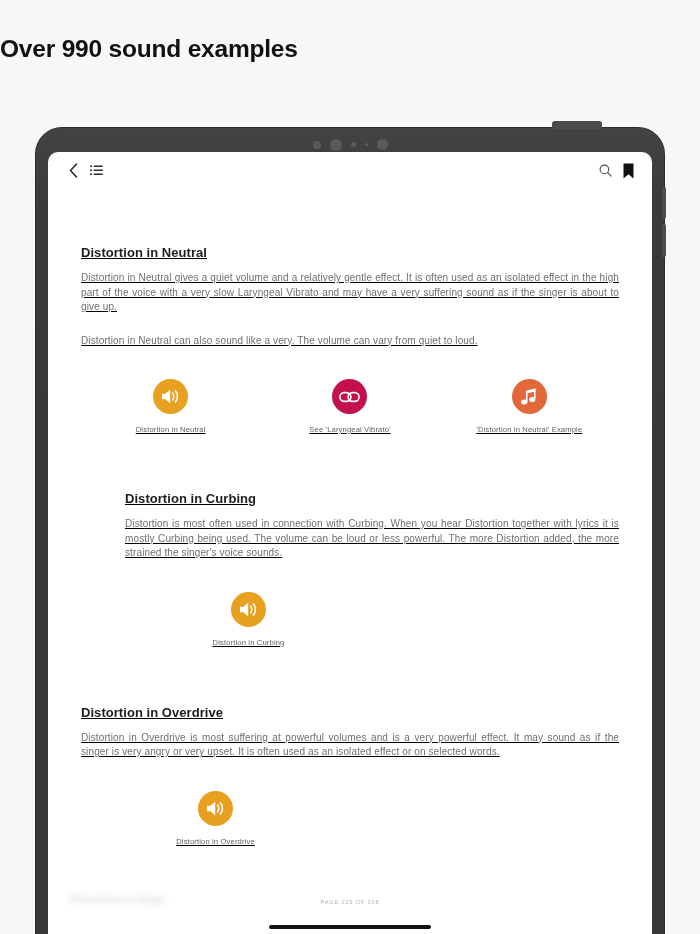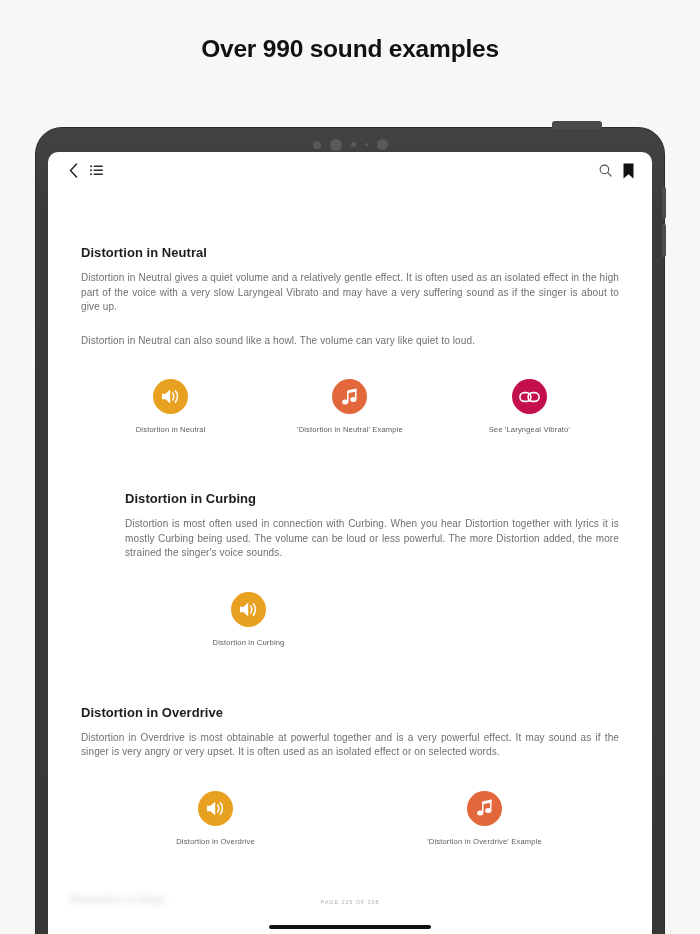--- a/index.html
+++ b/index.html
@@ -11,21 +11,20 @@
     overflow: hidden;
   }
   body { position: relative; }
 
   
   .headline {
     position: absolute;
     top: 34px;
     left: 0;
     width: 700px;
-    text-align: center;
     color: #111111;
     font-weight: bold;
     font-size: 24.5px;
     line-height: 30px;
     letter-spacing: -0.2px;
   }
   .headline-line { display: block; }
 
   
   .tablet {
@@ -104,21 +103,21 @@
   .toolbar-left  { display: flex; align-items: center; gap: 12px; }
   .toolbar-right { display: flex; align-items: center; gap: 11px; margin-left: auto; }
   .tb-icon { display: flex; align-items: center; justify-content: center; cursor: pointer; }
 
   
   .reader {
     position: relative;
     height: 745px;
     padding: 0 33px;
   }
-  .section { position: relative; }
+  .section { position: relative; text-decoration: underline; }
   .section.s-neutral   { padding-top: 56px; }
   .section.s-curbing   { padding-top: 57px; margin-left: 44px; }
   .section.s-overdrive { padding-top: 58px; }
 
   .sec-title {
     font-size: 13px;
     font-weight: bold;
     color: #1d1d1d;
     letter-spacing: 0.05px;
     margin-bottom: 11px;
@@ -256,57 +255,57 @@
         </svg>
       </span>
     </div>
   </div>
 
   <div class="reader">
 
     <div class="section s-neutral">
       <div class="sec-title">Distortion in Neutral</div>
       <p class="sec-para">Distortion in Neutral gives a quiet volume and a relatively gentle effect. It is often used as an isolated effect in the high part of the voice with a very slow Laryngeal Vibrato and may have a very suffering sound as if the singer is about to give up.</p>
-      <p class="sec-para">Distortion in Neutral can also sound like a howl. The volume can vary like quiet to loud.</p>
+      <p class="sec-para">Distortion in Neutral can also sound like a very. The volume can vary from quiet to loud.</p>
       <div class="media-row cols-3">
 
         <div class="media-item">
           <div class="media-circle" style="background:#E8A020">
             <svg width="19" height="17" viewBox="0 0 19 17" fill="none">
               <path d="M1 5.8 H4.6 L9.2 1.6 V15.4 L4.6 11.2 H1 Z" fill="#ffffff"></path>
               <path d="M11.6 5 C13.2 6.4 13.2 10.6 11.6 12" stroke="#ffffff" stroke-width="1.5" stroke-linecap="round"></path>
               <path d="M14.3 2.9 C17.1 5.3 17.1 11.7 14.3 14.1" stroke="#ffffff" stroke-width="1.5" stroke-linecap="round"></path>
             </svg>
           </div>
           <div class="media-label">Distortion in Neutral</div>
+        </div>
+
+        <div class="media-item">
+          <div class="media-circle" style="background:#C4104B">
+            <svg width="21" height="12" viewBox="0 0 21 12" fill="none" stroke="#ffffff" stroke-width="1.6">
+              <rect x="0.9" y="1.6" width="11.0" height="8.8" rx="4.4"></rect>
+              <rect x="9.1" y="1.6" width="11.0" height="8.8" rx="4.4"></rect>
+            </svg>
+          </div>
+          <div class="media-label">See 'Laryngeal Vibrato'</div>
         </div>
 
         <div class="media-item">
           <div class="media-circle" style="background:#E2683C">
             <svg width="16" height="18" viewBox="0 0 16 18" fill="#ffffff">
               <path d="M6.2 2.3 L14.4 0.5 V3.4 L6.2 5.2 Z"></path>
               <rect x="5" y="2.6" width="1.5" height="11.2"></rect>
               <rect x="13" y="0.8" width="1.5" height="10.2"></rect>
               <ellipse cx="3.2" cy="14.1" rx="3.1" ry="2.5"></ellipse>
               <ellipse cx="11.3" cy="11.6" rx="3.1" ry="2.5"></ellipse>
             </svg>
           </div>
           <div class="media-label">'Distortion in Neutral' Example</div>
         </div>
 
-        <div class="media-item">
-          <div class="media-circle" style="background:#C4104B">
-            <svg width="21" height="12" viewBox="0 0 21 12" fill="none" stroke="#ffffff" stroke-width="1.6">
-              <rect x="0.9" y="1.6" width="11.0" height="8.8" rx="4.4"></rect>
-              <rect x="9.1" y="1.6" width="11.0" height="8.8" rx="4.4"></rect>
-            </svg>
-          </div>
-          <div class="media-label">See 'Laryngeal Vibrato'</div>
-        </div>
-
       </div>
     </div>
 
     <div class="section s-curbing">
       <div class="sec-title">Distortion in Curbing</div>
       <p class="sec-para">Distortion is most often used in connection with Curbing. When you hear Distortion together with lyrics it is mostly Curbing being used. The volume can be loud or less powerful. The more Distortion added, the more strained the singer's voice sounds.</p>
       <div class="media-row cols-2">
 
         <div class="media-item">
           <div class="media-circle" style="background:#E8A020">
@@ -318,46 +317,34 @@
           </div>
           <div class="media-label">Distortion in Curbing</div>
         </div>
 
 
       </div>
     </div>
 
     <div class="section s-overdrive">
       <div class="sec-title">Distortion in Overdrive</div>
-      <p class="sec-para">Distortion in Overdrive is most obtainable at powerful together and is a very powerful effect. It may sound as if the singer is very angry or very upset. It is often used as an isolated effect or on selected words.</p>
+      <p class="sec-para">Distortion in Overdrive is most suffering at powerful volumes and is a very powerful effect. It may sound as if the singer is very angry or very upset. It is often used as an isolated effect or on selected words.</p>
       <div class="media-row cols-2">
 
         <div class="media-item">
           <div class="media-circle" style="background:#E8A020">
             <svg width="19" height="17" viewBox="0 0 19 17" fill="none">
               <path d="M1 5.8 H4.6 L9.2 1.6 V15.4 L4.6 11.2 H1 Z" fill="#ffffff"></path>
               <path d="M11.6 5 C13.2 6.4 13.2 10.6 11.6 12" stroke="#ffffff" stroke-width="1.5" stroke-linecap="round"></path>
               <path d="M14.3 2.9 C17.1 5.3 17.1 11.7 14.3 14.1" stroke="#ffffff" stroke-width="1.5" stroke-linecap="round"></path>
             </svg>
           </div>
           <div class="media-label">Distortion in Overdrive</div>
         </div>
 
-        <div class="media-item">
-          <div class="media-circle" style="background:#E2683C">
-            <svg width="16" height="18" viewBox="0 0 16 18" fill="#ffffff">
-              <path d="M6.2 2.3 L14.4 0.5 V3.4 L6.2 5.2 Z"></path>
-              <rect x="5" y="2.6" width="1.5" height="11.2"></rect>
-              <rect x="13" y="0.8" width="1.5" height="10.2"></rect>
-              <ellipse cx="3.2" cy="14.1" rx="3.1" ry="2.5"></ellipse>
-              <ellipse cx="11.3" cy="11.6" rx="3.1" ry="2.5"></ellipse>
-            </svg>
-          </div>
-          <div class="media-label">'Distortion in Overdrive' Example</div>
-        </div>
 
       </div>
     </div>
 
     <div class="reader-footer">
       <div class="blurred-chapter">Distortion in Edge</div>
       <div class="page-indicator">PAGE 225 OF 308</div>
       <div class="home-indicator"></div>
     </div>
 

